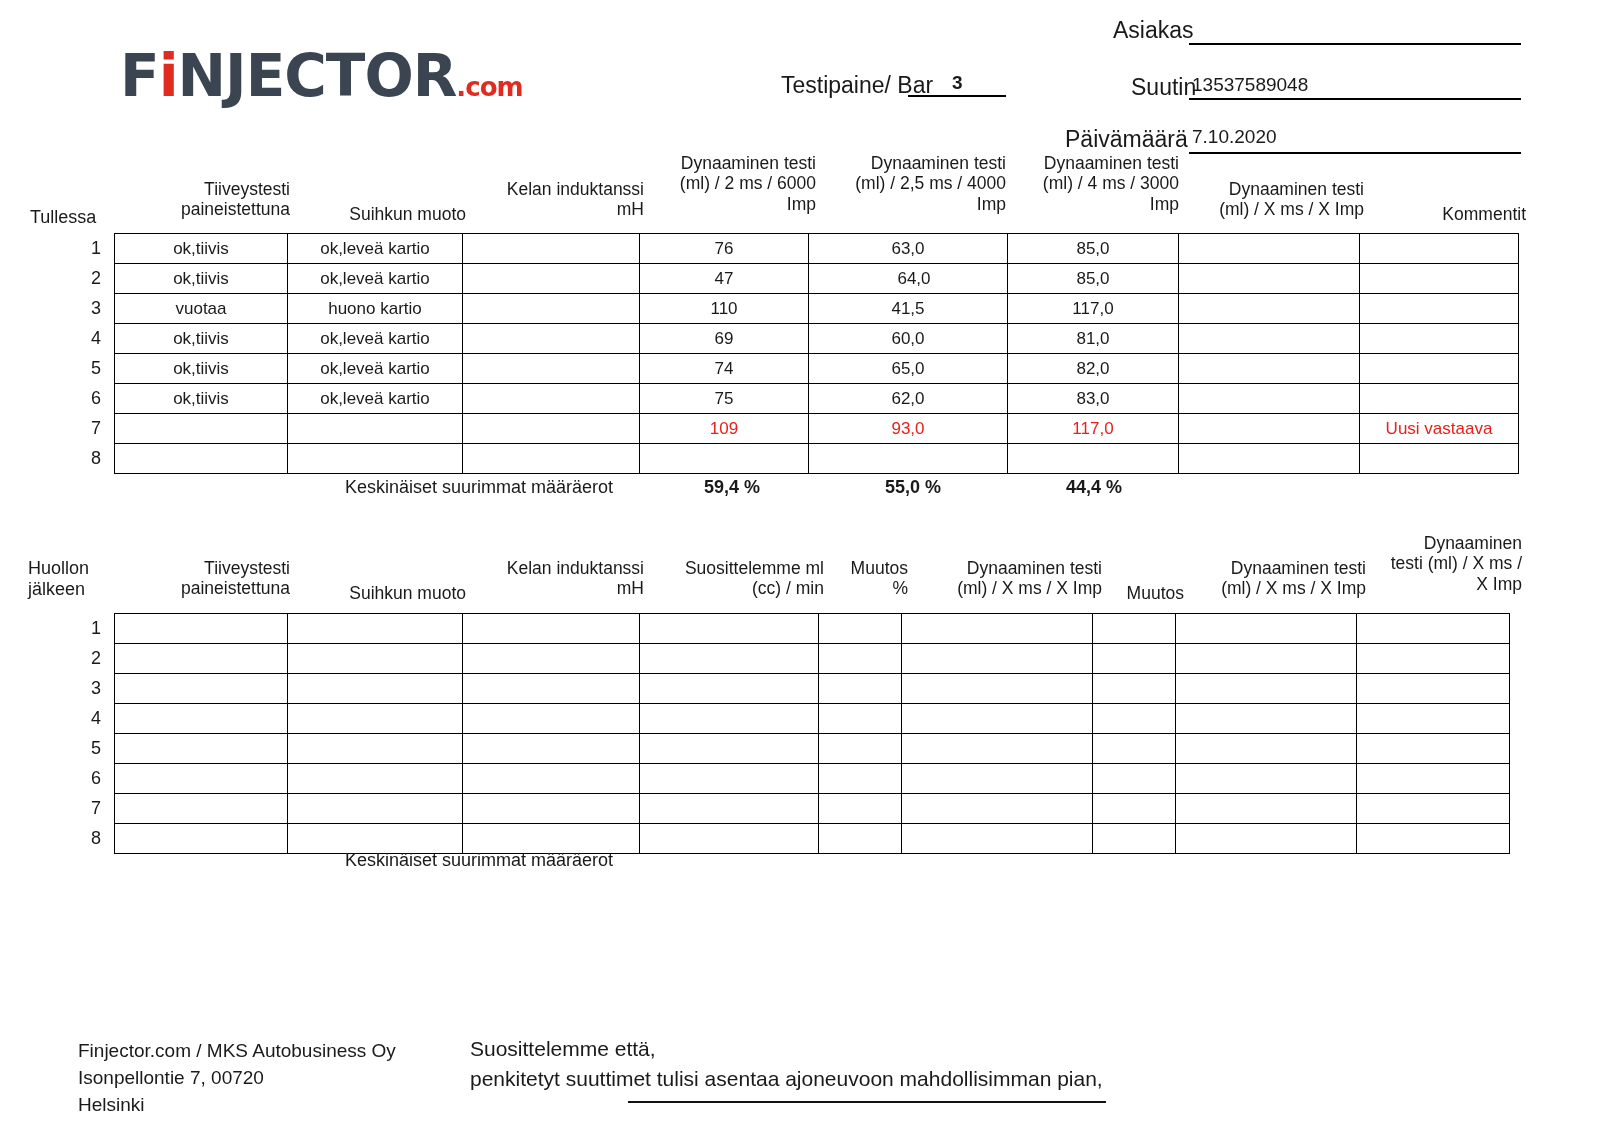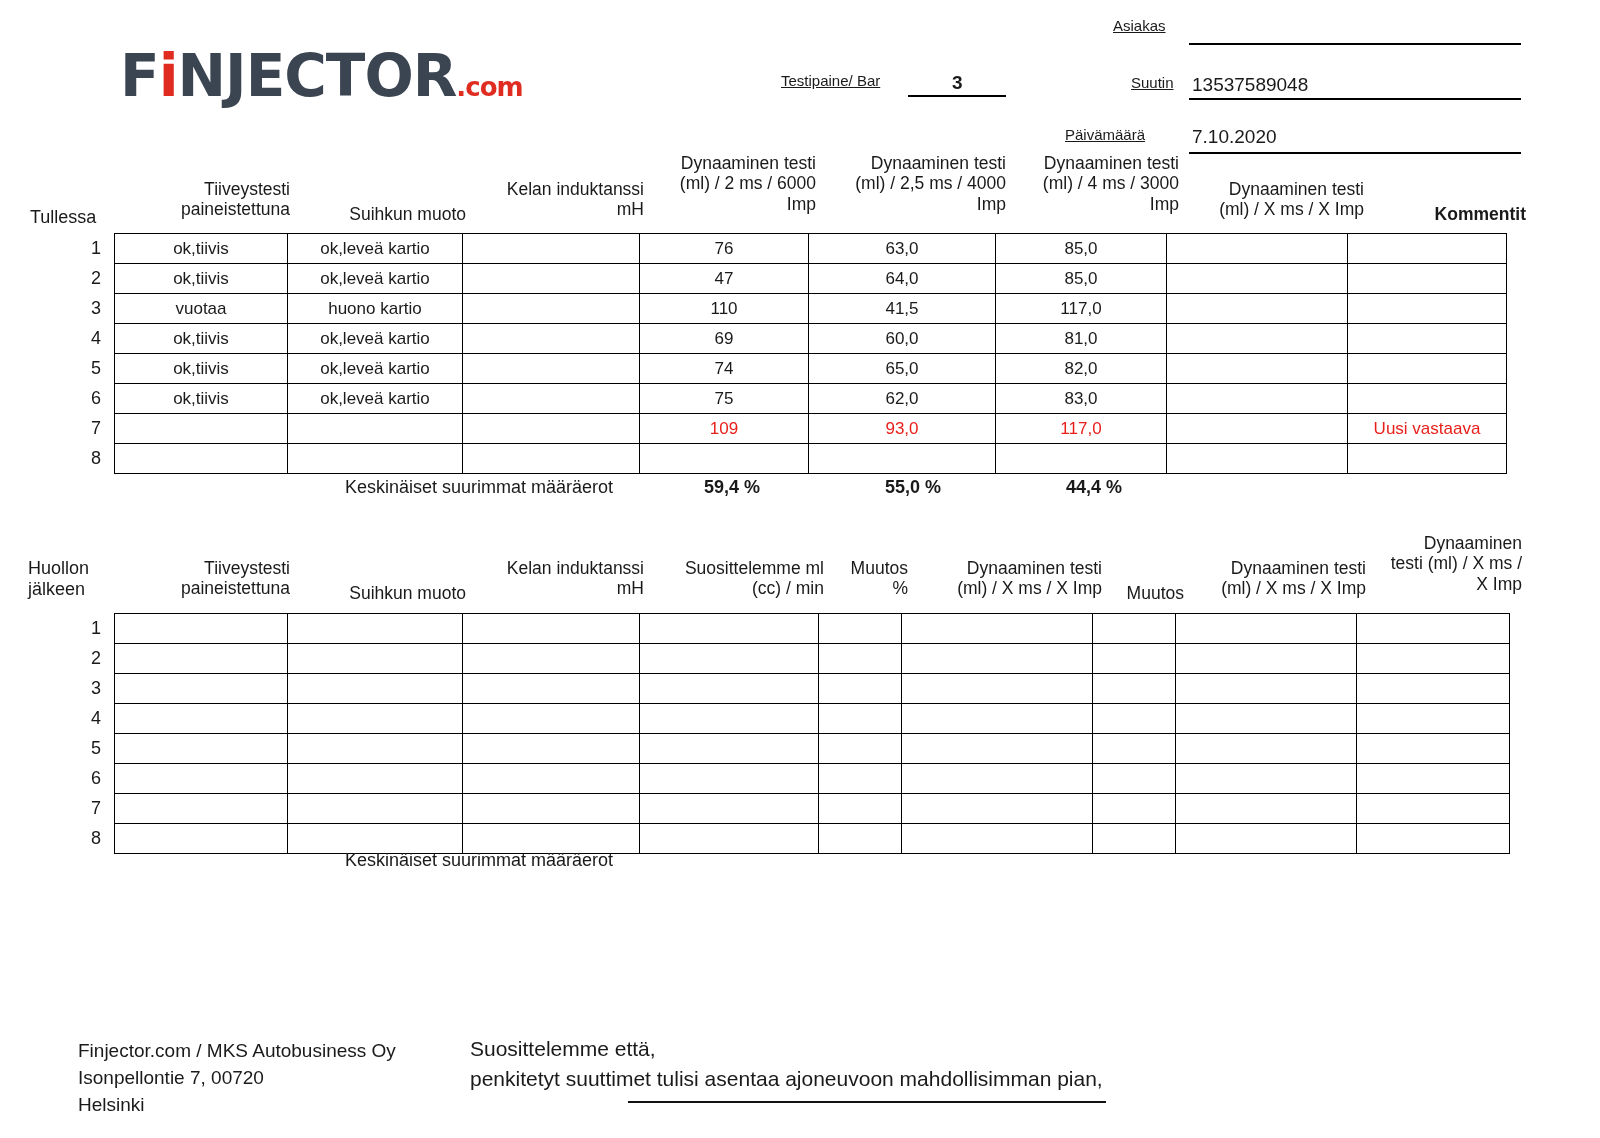--- a/index.html
+++ b/index.html
@@ -33,23 +33,22 @@
     font-size: 26px;
     font-weight: bold;
     vertical-align: baseline;
   }
   .logo .i-dot {
     color: #e02b20;
   }
 
   .hdr-field {
     position: absolute;
-    font-size: 15px;
+    font-size: 23px;
     white-space: nowrap;
-    text-decoration: underline;
   }
   .hdr-line {
     position: absolute;
     border-bottom: 2px solid #000;
   }
   .hdr-value {
     position: absolute;
     font-size: 19px;
     white-space: nowrap;
   }
@@ -166,42 +165,42 @@
 (ml) / 2 ms / 6000
 Imp</div>
 <div class="colhead" style="left:820px; top:153px; width:186px;">Dynaaminen testi
 (ml) / 2,5 ms / 4000
 Imp</div>
 <div class="colhead" style="left:1009px; top:153px; width:170px;">Dynaaminen testi
 (ml) / 4 ms / 3000
 Imp</div>
 <div class="colhead" style="left:1184px; top:179px; width:180px;">Dynaaminen testi
 (ml) / X ms / X Imp</div>
-<div class="colhead" style="left:1368px; top:204px; width:158px;font-weight:bold;">Kommentit</div>
+<div class="colhead" style="left:1368px; top:204px; width:158px;">Kommentit</div>
 
 <table class="grid" id="table1" style="left:78px; top:233px;">
   <tbody>
       <tr>
         <td class="rownum">1</td>
         <td style="width: 172px;">ok,tiivis</td>
         <td style="width: 174px;">ok,leveä kartio</td>
         <td style="width: 176px;"></td>
         <td style="width: 168px;">76</td>
         <td style="width: 186px;">63,0</td>
         <td style="width: 170px;">85,0</td>
         <td style="width: 180px;"></td>
         <td style="width: 158px;"></td>
       </tr>
       <tr>
         <td class="rownum">2</td>
         <td style="width: 172px;">ok,tiivis</td>
         <td style="width: 174px;">ok,leveä kartio</td>
         <td style="width: 176px;"></td>
         <td style="width: 168px;">47</td>
-        <td style="width: 186px;">64,0</td>
+        <td style="width: 186px; padding-left: 12px;">64,0</td>
         <td style="width: 170px;">85,0</td>
         <td style="width: 180px;"></td>
         <td style="width: 158px;"></td>
       </tr>
       <tr>
         <td class="rownum">3</td>
         <td style="width: 172px;">vuotaa</td>
         <td style="width: 174px;">huono kartio</td>
         <td style="width: 176px;"></td>
         <td style="width: 168px;">110</td>

